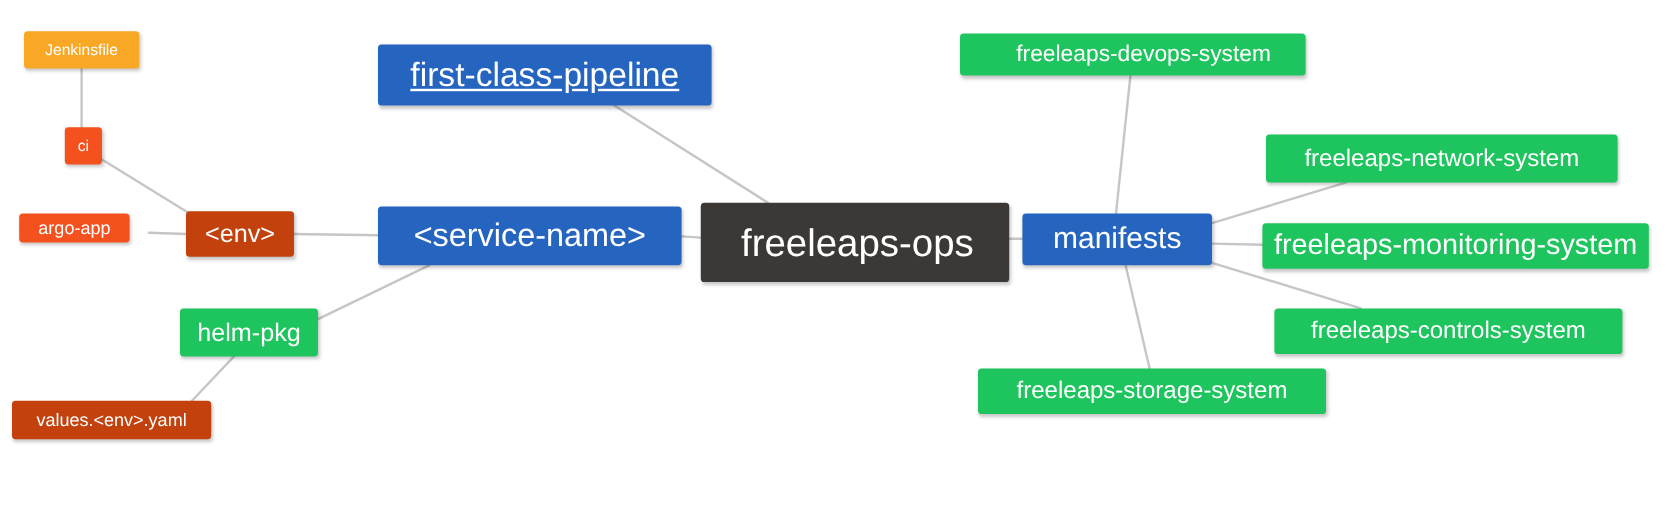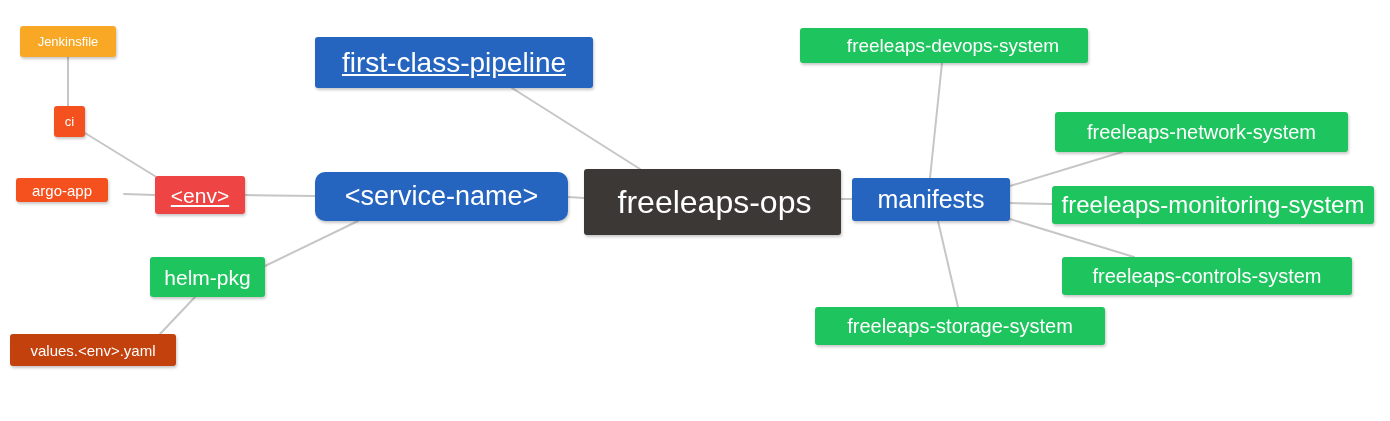--- a/index.html
+++ b/index.html
@@ -68,33 +68,33 @@
   <div id="node-layer">
       <div class="node" style="left: 20px; top: 26px; width: 96px; height: 31px; background: rgb(249, 168, 37); color: rgb(255, 255, 255); font-size: 13px;">
         <span class="node-label">Jenkinsfile</span>
       </div>
       <div class="node" style="left: 54px; top: 106px; width: 31px; height: 31px; background: rgb(244, 81, 30); color: rgb(255, 255, 255); font-size: 13px;">
         <span class="node-label">ci</span>
       </div>
       <div class="node" style="left: 16px; top: 178px; width: 92px; height: 24px; background: rgb(244, 81, 30); color: rgb(255, 255, 255); font-size: 15px;">
         <span class="node-label">argo-app</span>
       </div>
-      <div class="node" style="left: 155px; top: 176px; width: 90px; height: 38px; background: #ef4444; color: rgb(255, 255, 255); font-size: 21px; text-decoration: underline;">
+      <div class="node" style="left: 155px; top: 176px; width: 90px; height: 38px; background: #c2410c; color: rgb(255, 255, 255); font-size: 21px;">
         <span class="node-label">&lt;env&gt;</span>
       </div>
       <div class="node" style="left: 10px; top: 334px; width: 166px; height: 32px; background: #c2410c; color: rgb(255, 255, 255); font-size: 15px;">
         <span class="node-label">values.&lt;env&gt;.yaml</span>
       </div>
       <div class="node" style="left: 150px; top: 257px; width: 115px; height: 40px; background: rgb(30, 196, 93); color: rgb(255, 255, 255); font-size: 21px;">
         <span class="node-label">helm-pkg</span>
       </div>
       <div class="node" style="left: 315px; top: 37px; width: 278px; height: 51px; background: rgb(37, 101, 192); color: rgb(255, 255, 255); font-size: 28px; text-decoration: underline;">
         <span class="node-label">first-class-pipeline</span>
       </div>
-      <div class="node" style="left: 315px; top: 172px; width: 253px; height: 49px; background: rgb(37, 101, 192); color: rgb(255, 255, 255); font-size: 27px; border-radius: 10px;">
+      <div class="node" style="left: 315px; top: 172px; width: 253px; height: 49px; background: rgb(37, 101, 192); color: rgb(255, 255, 255); font-size: 27px;">
         <span class="node-label">&lt;service-name&gt;</span>
       </div>
       <div class="node" style="left: 584px; top: 169px; width: 257px; height: 66px; background: rgb(60, 56, 54); color: rgb(255, 255, 255); font-size: 32px; padding-left: 14px;">
         <span class="node-label">freeleaps-ops</span>
       </div>
       <div class="node" style="left: 852px; top: 178px; width: 158px; height: 43px; background: rgb(37, 101, 192); color: rgb(255, 255, 255); font-size: 25px;">
         <span class="node-label">manifests</span>
       </div>
       <div class="node" style="left: 800px; top: 28px; width: 288px; height: 35px; background: rgb(30, 196, 93); color: rgb(255, 255, 255); font-size: 19px; padding-left: 28px;">
         <span class="node-label">freeleaps-devops-system</span>

